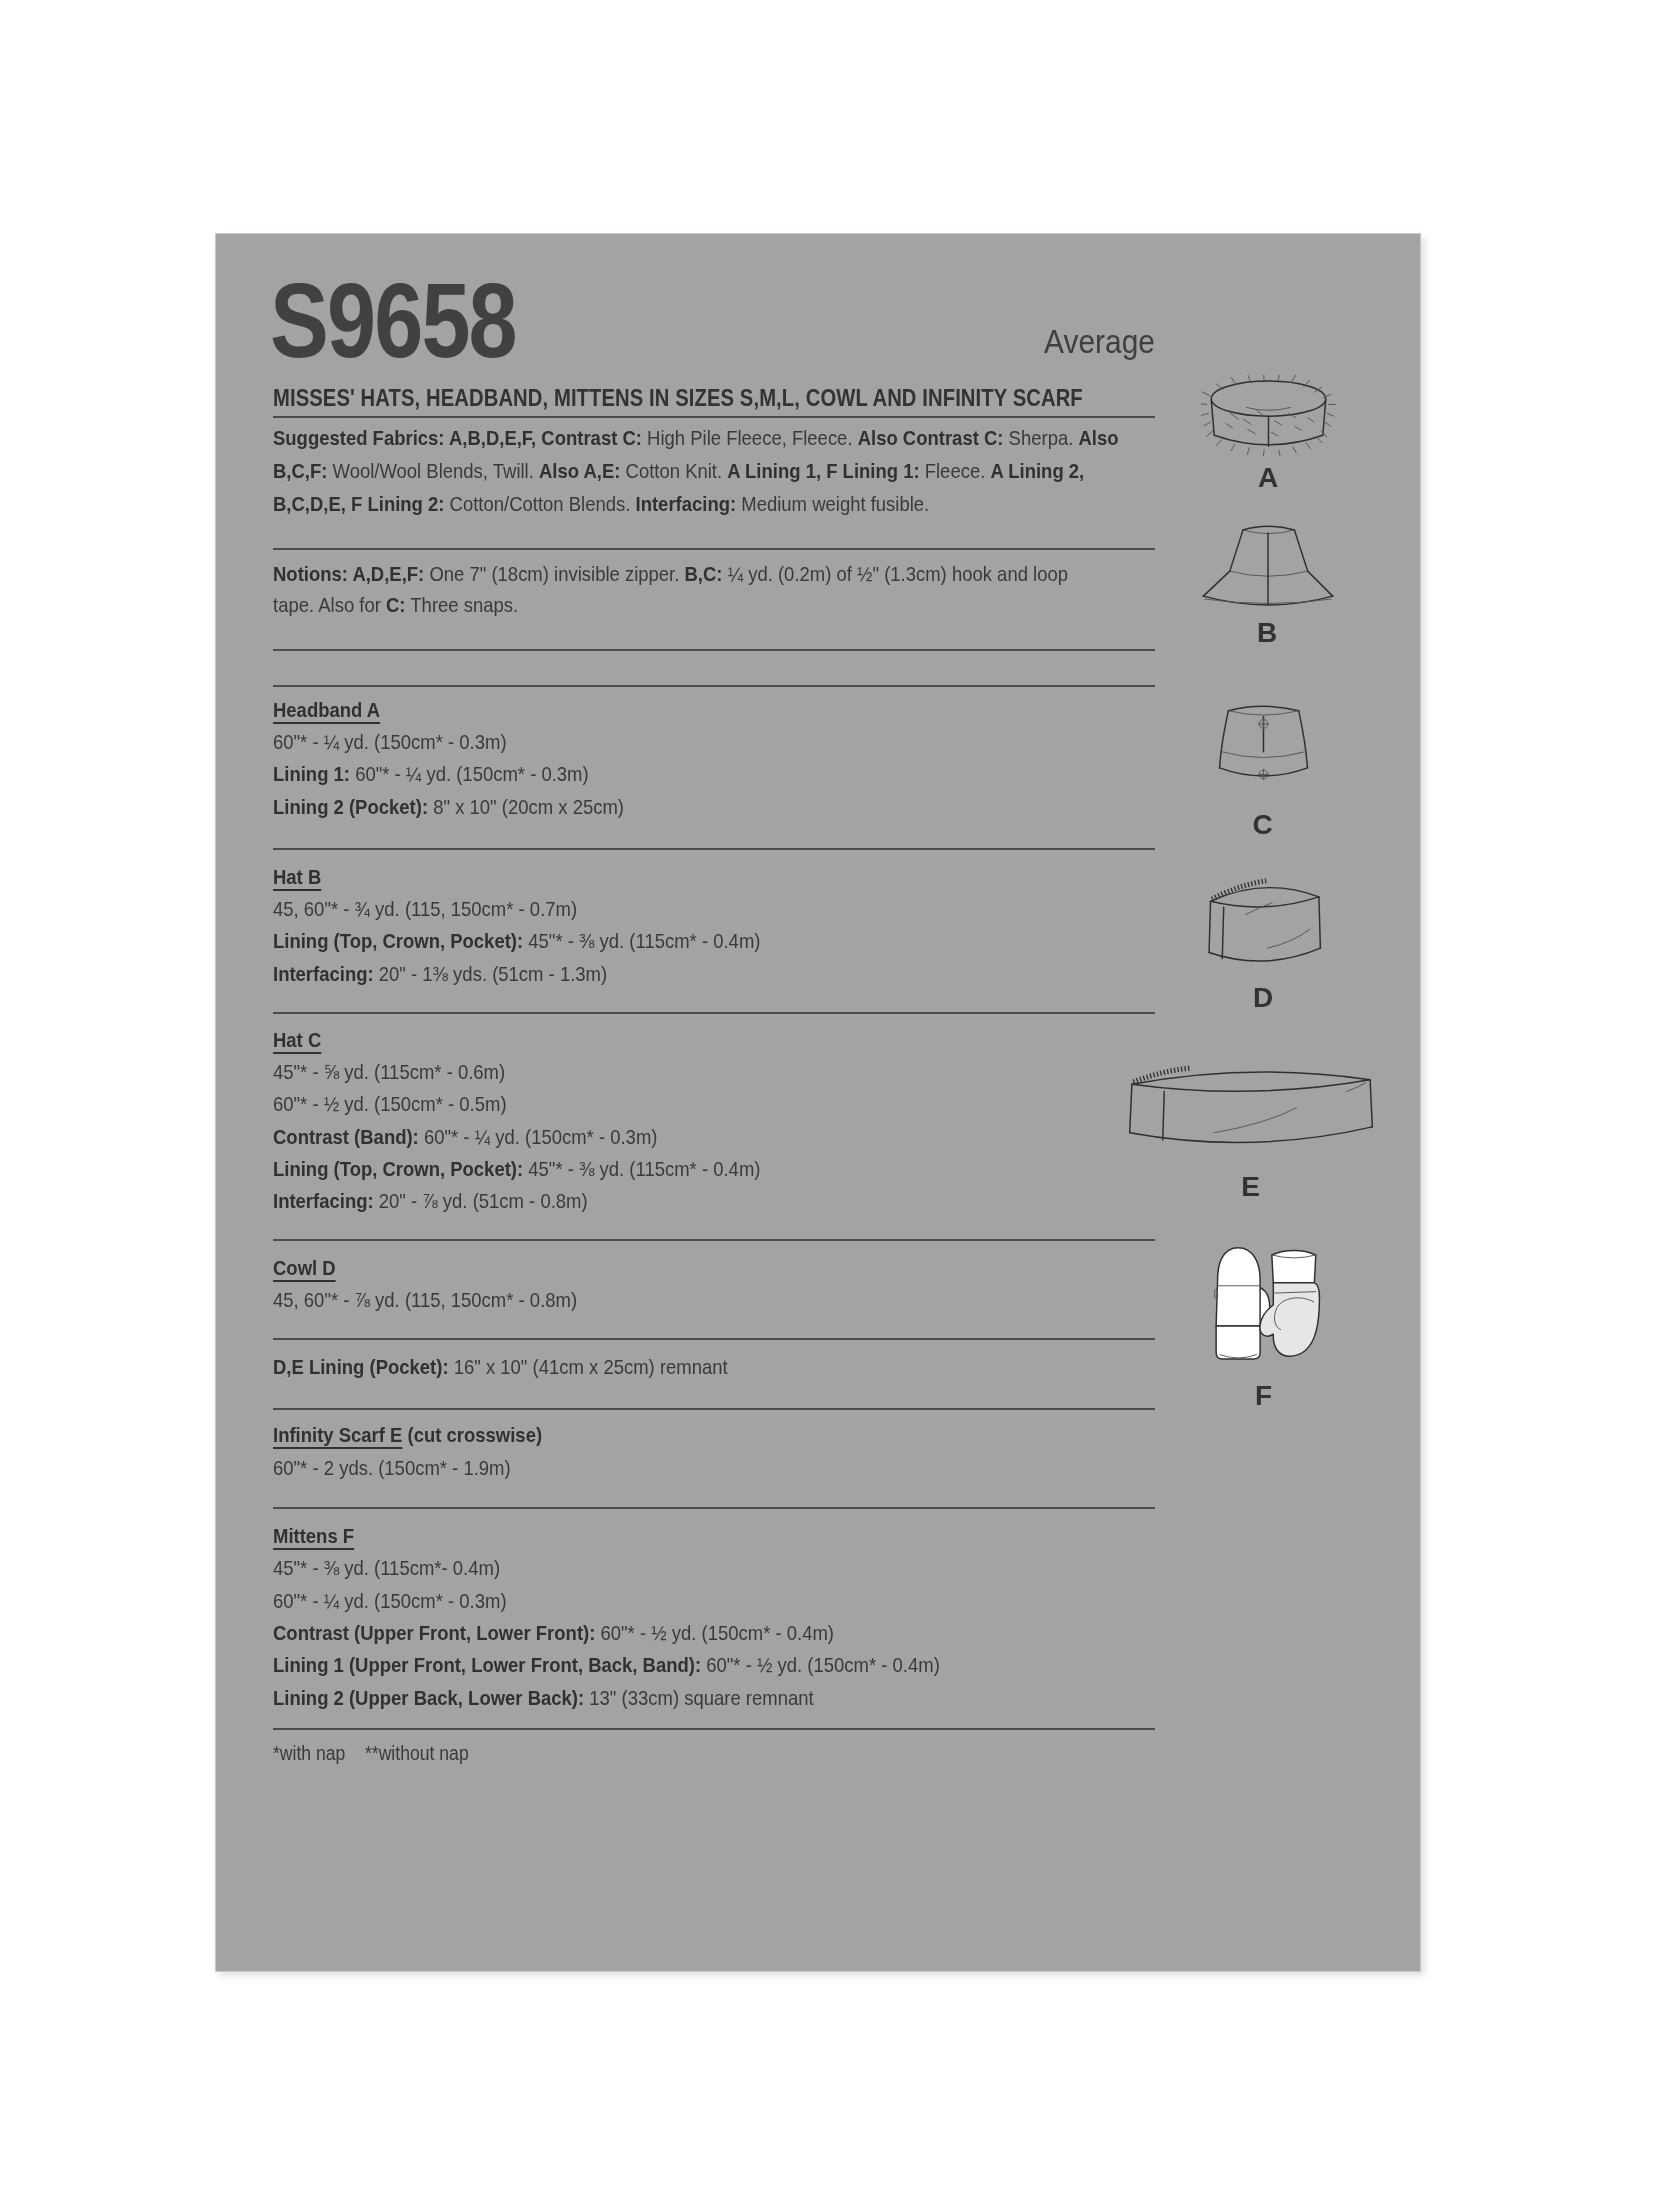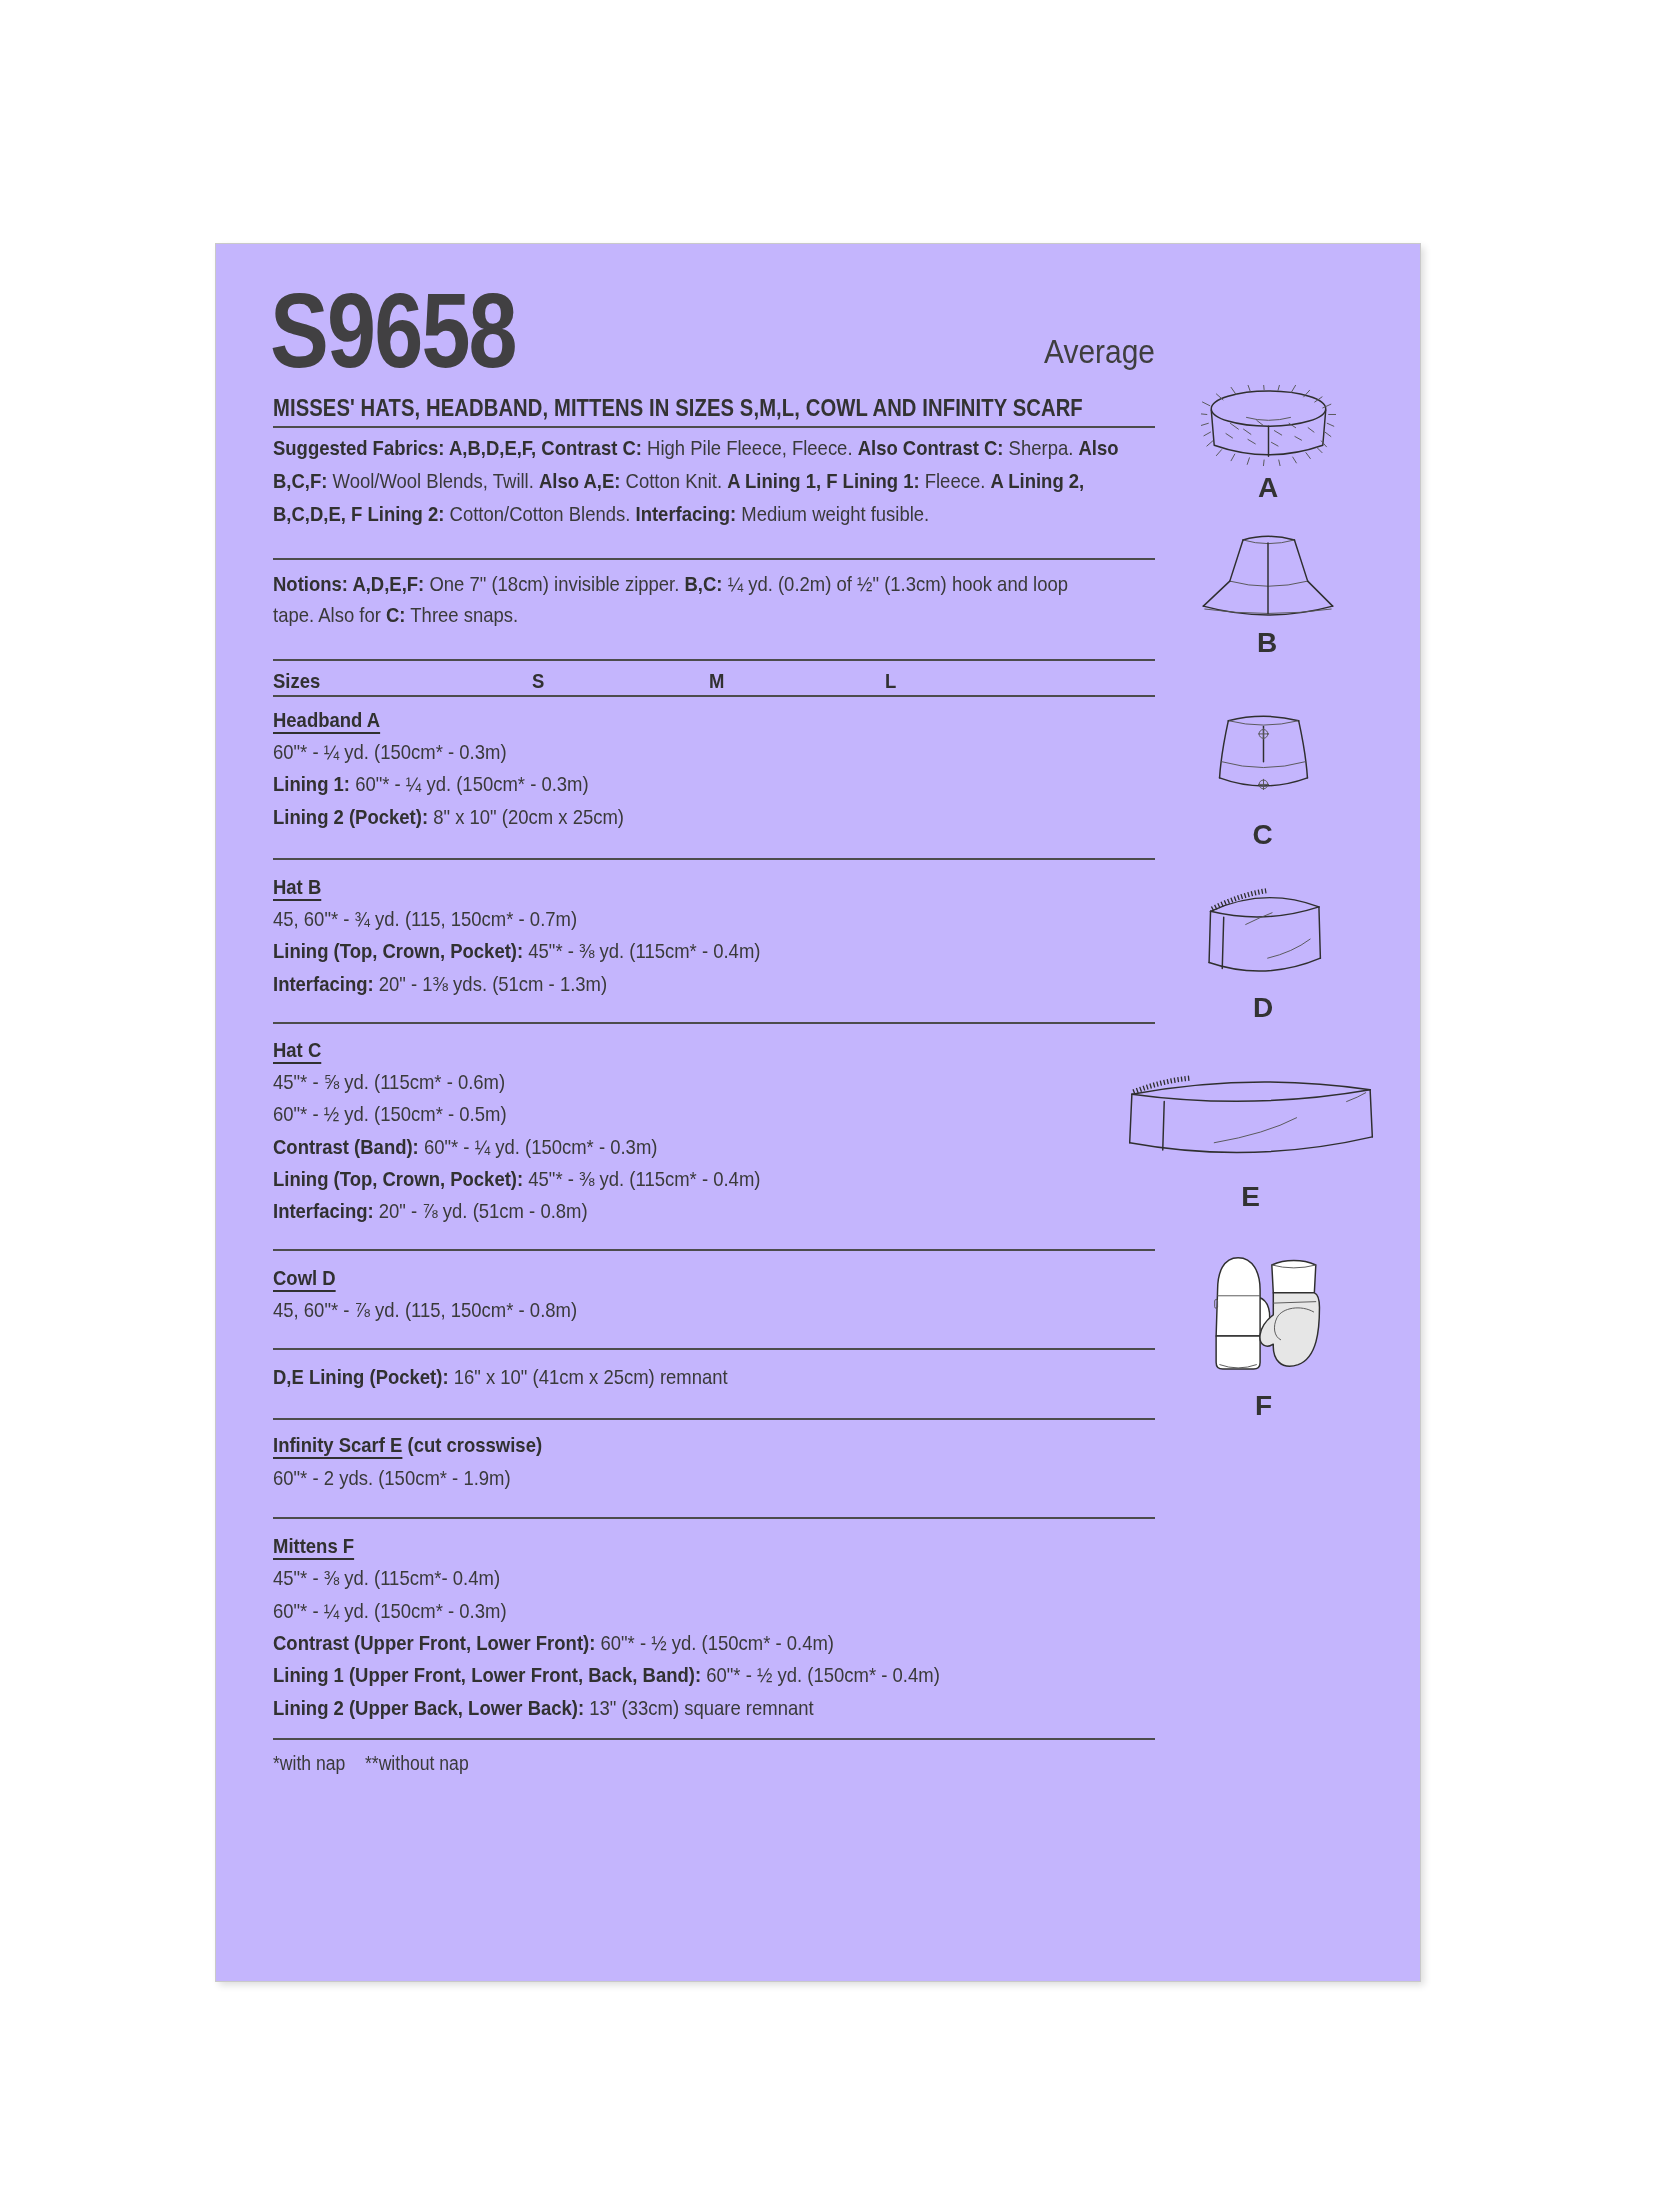--- a/index.html
+++ b/index.html
@@ -2,22 +2,22 @@
 <html style="font-size:11.8px"><head>
 <meta charset="utf-8">
 <style>
   html,body{margin:0;padding:0;}
   body{
     width:1654px;height:2205px;position:relative;background:#ffffff;
     font-family:"Liberation Sans",sans-serif;color:#3a3a3a;
     -webkit-font-smoothing:antialiased;
   }
   .page{
-    position:absolute;left:215px;top:243px;width:1204px;height:1737px;
-    background:#c4b5fd;border:1.5px solid #c9c9c9;
+    position:absolute;left:215px;top:233px;width:1204px;height:1737px;
+    background:#a3a3a3;border:1.5px solid #c9c9c9;
     box-shadow:3.7px 4.4px 7.4px rgba(0,0,0,.14);
   }
   #pattern-number{
     position:absolute;left:54px;top:34px;font-size:105px;line-height:1;
     font-weight:bold;color:#414042;letter-spacing:-2.2px;
     transform:scaleX(.84);transform-origin:0 0;white-space:pre;
   }
   #difficulty{
     position:absolute;left:57px;top:88px;width:882px;text-align:right;
     font-size:34px;color:#3f3f3f;transform:scaleX(.88);transform-origin:100% 0;white-space:pre;
@@ -111,26 +111,20 @@
       <div class="line" style="top: 1187px;"><span class="sec-title-text">Infinity Scarf E</span><span class="sec-title-suffix"> (cut crosswise)</span></div>
       <div class="line" style="top: 1220px;"><span>60"* - 2 yds. (150cm* - 1.9m)</span></div>
       <div class="line" style="top: 1288px;"><span class="sec-title-text">Mittens F</span></div>
       <div class="line" style="top: 1320px;"><span>45"* - ⅜ yd. (115cm*- 0.4m)</span></div>
       <div class="line" style="top: 1353px;"><span>60"* - ¼ yd. (150cm* - 0.3m)</span></div>
       <div class="line" style="top: 1385px;"><span class="b">Contrast (Upper Front, Lower Front):</span><span> 60"* - ½ yd. (150cm* - 0.4m)</span></div>
       <div class="line" style="top: 1417px;"><span class="b">Lining 1 (Upper Front, Lower Front, Back, Band):</span><span> 60"* - ½ yd. (150cm* - 0.4m)</span></div>
       <div class="line" style="top: 1450px;"><span class="b">Lining 2 (Upper Back, Lower Back):</span><span> 13" (33cm) square remnant</span></div>
     </div>
 
-  <div id="sizes-row">
-    <span style="left:57px">Sizes</span>
-    <span style="left:316px">S</span>
-    <span style="left:493px">M</span>
-    <span style="left:669px">L</span>
-  </div>
 
   <div id="footnote">*with nap    **without nap</div>
 
   <div class="figure fig-a">
     <svg width="135" height="81" viewBox="0 0 184 110">
       <ellipse class="sk" cx="92" cy="32" rx="78" ry="24"></ellipse>
       <path class="sk" d="M14,34 L18,82 Q92,108 166,82 L170,34"></path>
       <path class="sk" d="M92,56 L92,97"></path>
       <path class="sk-thin" d="M62,44 Q92,52 122,44"></path>
       <path class="sk-thin" d="M30,20 l-9,-8 M48,13 l-7,-10 M67,8 l-4,-11 M86,6 l-1,-11 M105,7 l3,-11 M123,10 l6,-10 M140,16 l8,-9 M155,23 l10,-7 M166,31 l11,-5 M12,28 l-10,-5 M8,40 l-10,-1 M10,52 l-10,3 M13,64 l-9,5 M16,76 l-8,7 M174,40 l10,0 M172,52 l9,4 M169,64 l8,6 M164,76 l7,8 M28,88 l-7,8 M46,94 l-5,9 M66,99 l-3,9 M86,102 l-1,9 M106,102 l2,9 M125,98 l5,8 M143,92 l6,8 M158,85 l7,7"></path>

